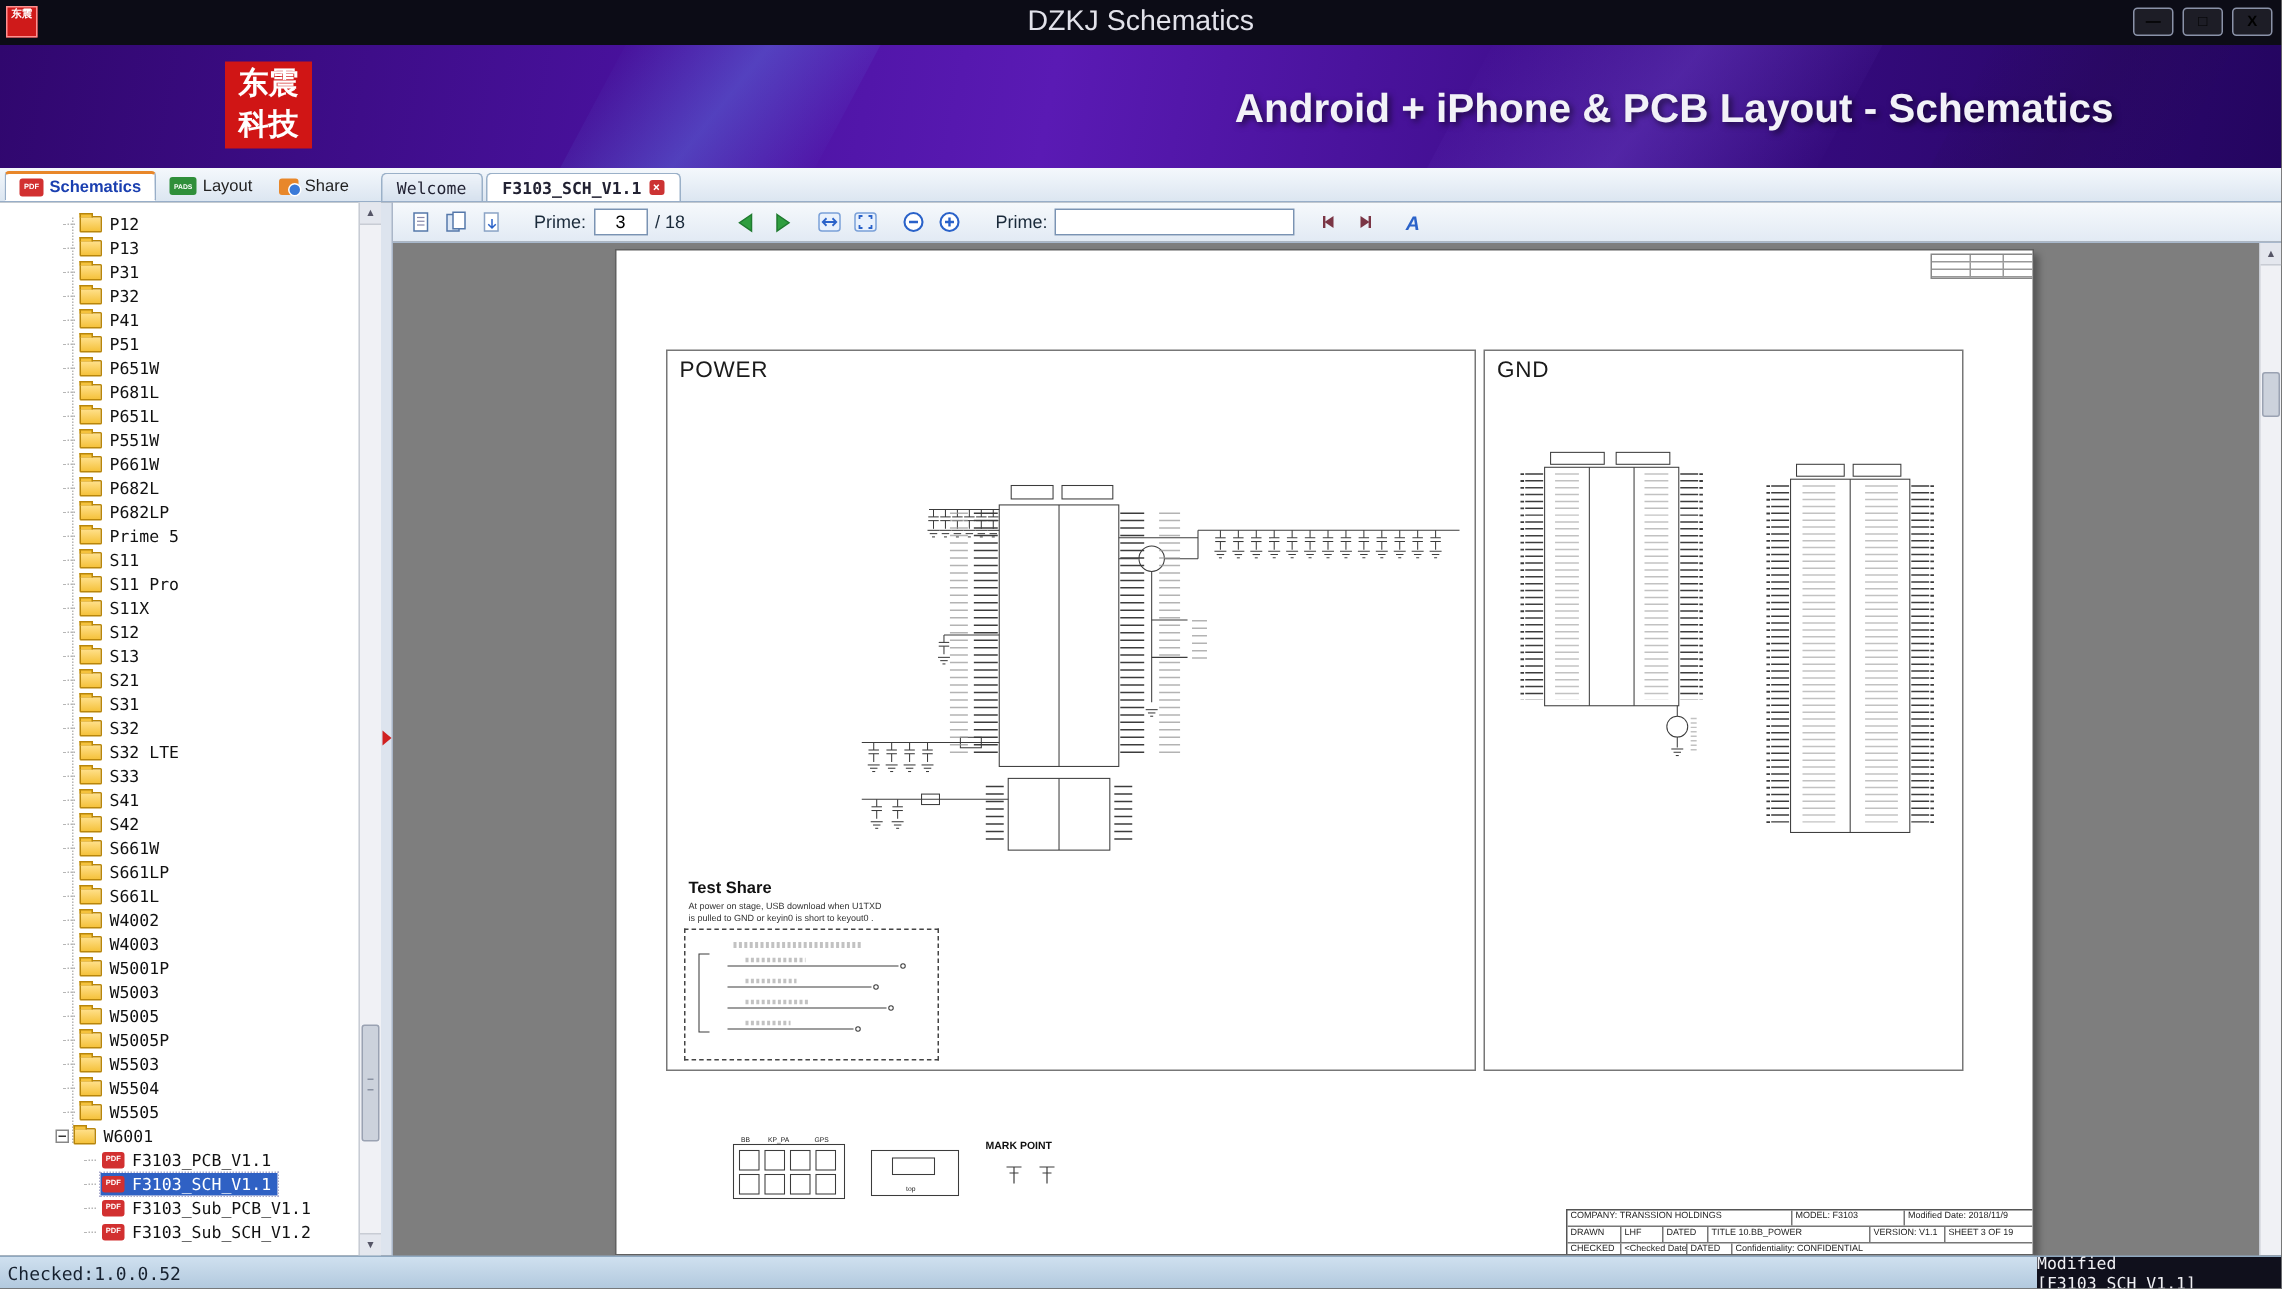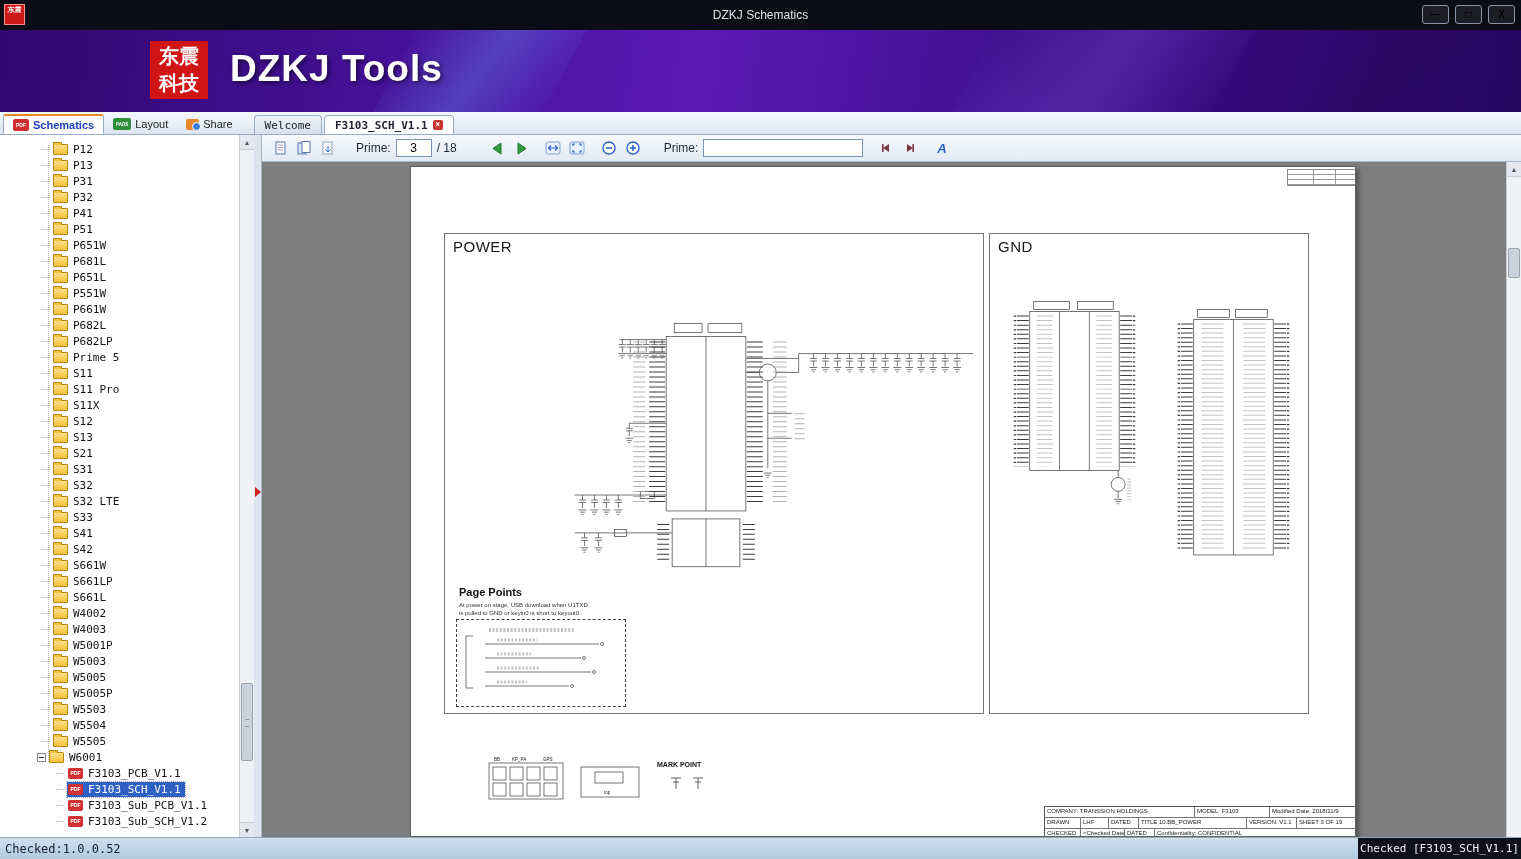--- a/index.html
+++ b/index.html
@@ -5,21 +5,21 @@
   * { margin:0; padding:0; box-sizing:border-box; }
   body { width:1521px; height:859px; overflow:hidden; background:#555; }
   .app { position:relative; width:1521px; height:859px; overflow:hidden; background:#7e7e7e;
          font-family:"Liberation Sans", sans-serif; }
 
   
   .titlebar { height:30px; background:#0c0c16; position:relative; display:flex; align-items:center; }
   .app-icon { position:absolute; left:4px; top:4px; width:21px; height:21px; background:#cf1a1a;
               border:1px solid #ff9090; color:#fff; font-size:7px; line-height:10px; text-align:center;
               overflow:hidden; font-weight:bold; }
-  .title-text { flex:1; text-align:center; color:#e2e2ea; font-size:12px; }
+  .title-text { flex:1; text-align:center; color:#e2e2ea; font-size:19px; }
   .win-controls { position:absolute; right:6px; top:5px; display:flex; gap:6px; }
   .win-btn { width:27px; height:19px; border:1px solid #8a92a8; border-radius:3px; color:#ecec" f2;
              color:#ececf2; font-size:10px; font-weight:bold; display:flex; align-items:center;
              justify-content:center; background:rgba(255,255,255,.07); cursor:default; }
 
   /* ============ BANNER ============ */
   .banner { height:82px; position:relative; overflow:hidden;
             background:linear-gradient(100deg,#30076e 0%,#4a12a0 30%,#5a1ab4 46%,#3a0c86 72%,#240560 100%); }
   .streak { position:absolute; top:-20%; height:140%; transform:skewX(-28deg); }
   .streak.s1 { left:26%; width:170px; background:linear-gradient(105deg,transparent,rgba(100,170,255,.30),transparent); }
@@ -165,21 +165,21 @@
   </div>
 
   <div class="banner">
     <div class="streak s1"></div>
     <div class="streak s2"></div>
     <div class="streak s3"></div>
     <div class="logo">
       <span>东震</span>
       <span>科技</span>
     </div>
-    <div class="brand">DZKJ Tools</div>
+    <div class="subtitle">Android + iPhone &amp; PCB Layout - Schematics</div>
   </div>
 
   <div class="tabbar">
     <div class="main-tab active">
       <span class="tab-pdf-icon">PDF</span>
       <span>Schematics</span>
     </div>
     <div class="main-tab">
       <span class="tab-pads-icon">PADS</span>
       <span>Layout</span>
@@ -681,21 +681,21 @@
                 <rect x="170" y="296.5" width="12" height="7"></rect>
               </g>
               <g stroke="#9a9a9a" opacity="0.75">
                 <line x1="195" y1="108" x2="195" y2="272" stroke-width="12" stroke-dasharray="1 4"></line>
                 <line x1="336" y1="108" x2="336" y2="272" stroke-width="14" stroke-dasharray="1 4"></line>
                 <line x1="356" y1="180" x2="356" y2="206" stroke-width="10" stroke-dasharray="1 4"></line>
               </g>
             </svg>
           </div>
 
-          <div class="tp-title">Page Points</div>
+          <div class="tp-title">Test Share</div>
           <div class="tp-note">
             <div>At power on stage, USB download when U1TXD</div>
             <div>is pulled to GND or keyin0 is short to keyout0 .</div>
           </div>
           <div class="tp-box">
             <svg width="168" height="86" viewBox="0 0 168 86">
               <g stroke="#3c3c3c" stroke-width="0.7" fill="none">
                 <path d="M16 16 H9 V68 H16"></path>
                 <line x1="28" y1="24" x2="142" y2="24"></line>
                 <line x1="28" y1="38" x2="124" y2="38"></line>
@@ -782,16 +782,16 @@
         <div class="scrollbar">
           <div class="sb-btn up">▲</div>
           <div class="sb-thumb view-thumb"></div>
         </div>
       </div>
     </div>
   </div>
 
   <div class="statusbar">
     <span>Checked:1.0.0.52</span>
-    <span class="status-right">Checked [F3103_SCH_V1.1]</span>
+    <span class="status-right">Modified [F3103_SCH_V1.1]</span>
   </div>
 
 </div>
 
 </body></html>

